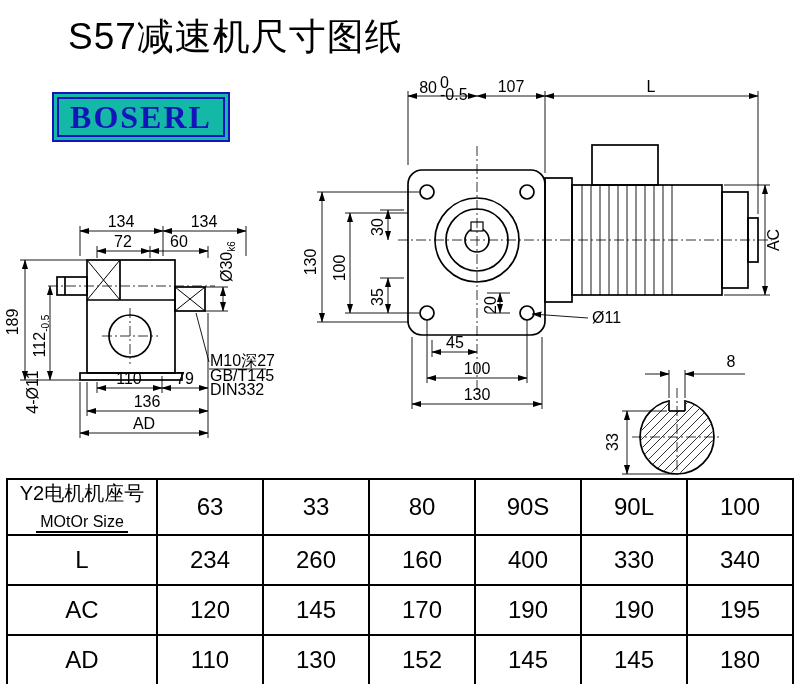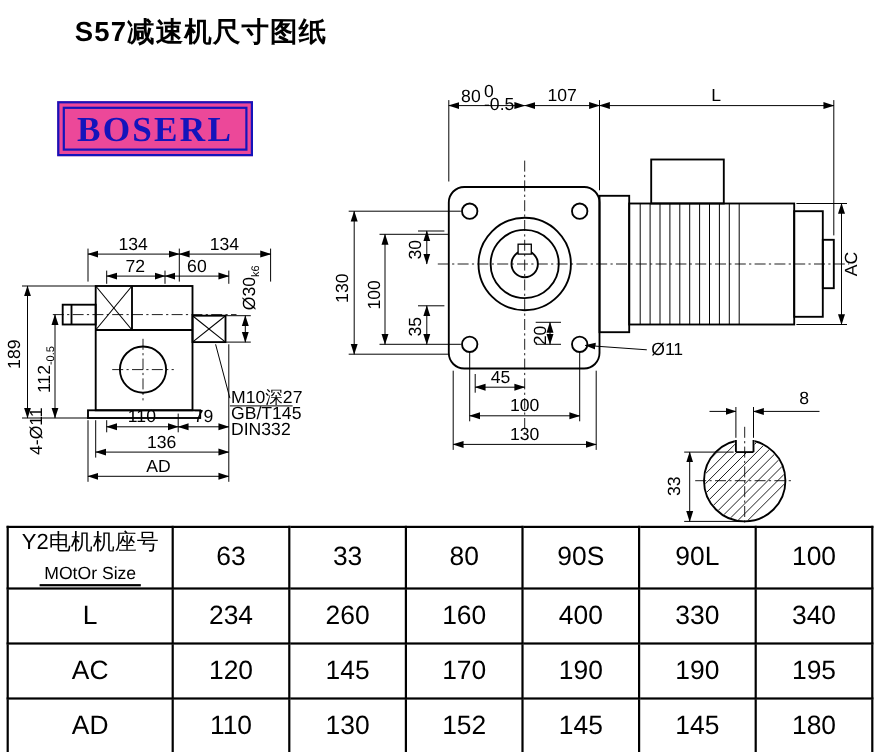--- a/index.html
+++ b/index.html
@@ -1,19 +1,19 @@
 <!DOCTYPE html>
 <html><head>
 <meta charset="utf-8">
 <style>
   * { margin:0; padding:0; box-sizing:border-box; }
   html,body { width:800px; height:684px; }
   body { background:#ffffff; font-family:"Liberation Sans",sans-serif; position:relative; overflow:hidden; color:#000; }
-  .title { position:absolute; left:68px; top:12px; font-size:25px; font-weight:bold; letter-spacing:1px; }
-  .logo { position:absolute; left:52px; top:92px; width:178px; height:50px; border:2px solid #1414bb; padding:3px; background:#ec4899; }
+  .title { position:absolute; left:68px; top:12px; font-size:37px; font-weight:normal; letter-spacing:1px; }
+  .logo { position:absolute; left:52px; top:92px; width:178px; height:50px; border:2px solid #1414bb; padding:3px; background:#14b8a6; }
   .logo-inner { width:100%; height:100%; border:2px solid #1414bb; display:flex; align-items:center; justify-content:center;
                 font-family:"Liberation Serif",serif; font-size:32px; font-weight:bold; color:#1414bb; letter-spacing:2px; }
   svg.drawing { position:absolute; left:0; top:0; }
   svg text { font-family:"Liberation Sans",sans-serif; font-size:16px; fill:#000; stroke:none; }
   table.spec { position:absolute; left:6px; top:478px; width:788px; border-collapse:collapse; table-layout:fixed; background:#fff; }
   table.spec td { border:2px solid #000; text-align:center; vertical-align:middle; font-size:24px; }
   table.spec tr.hdr { height:56px; }
   table.spec tr.datarow { height:50px; }
   td.first { width:150px; }
   .hdr-cn { font-size:20px; line-height:1.2; }

